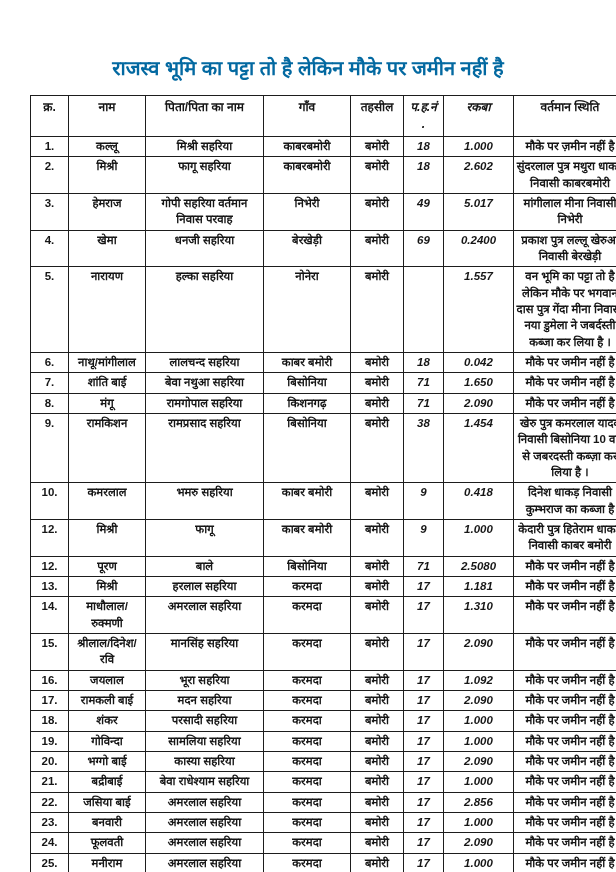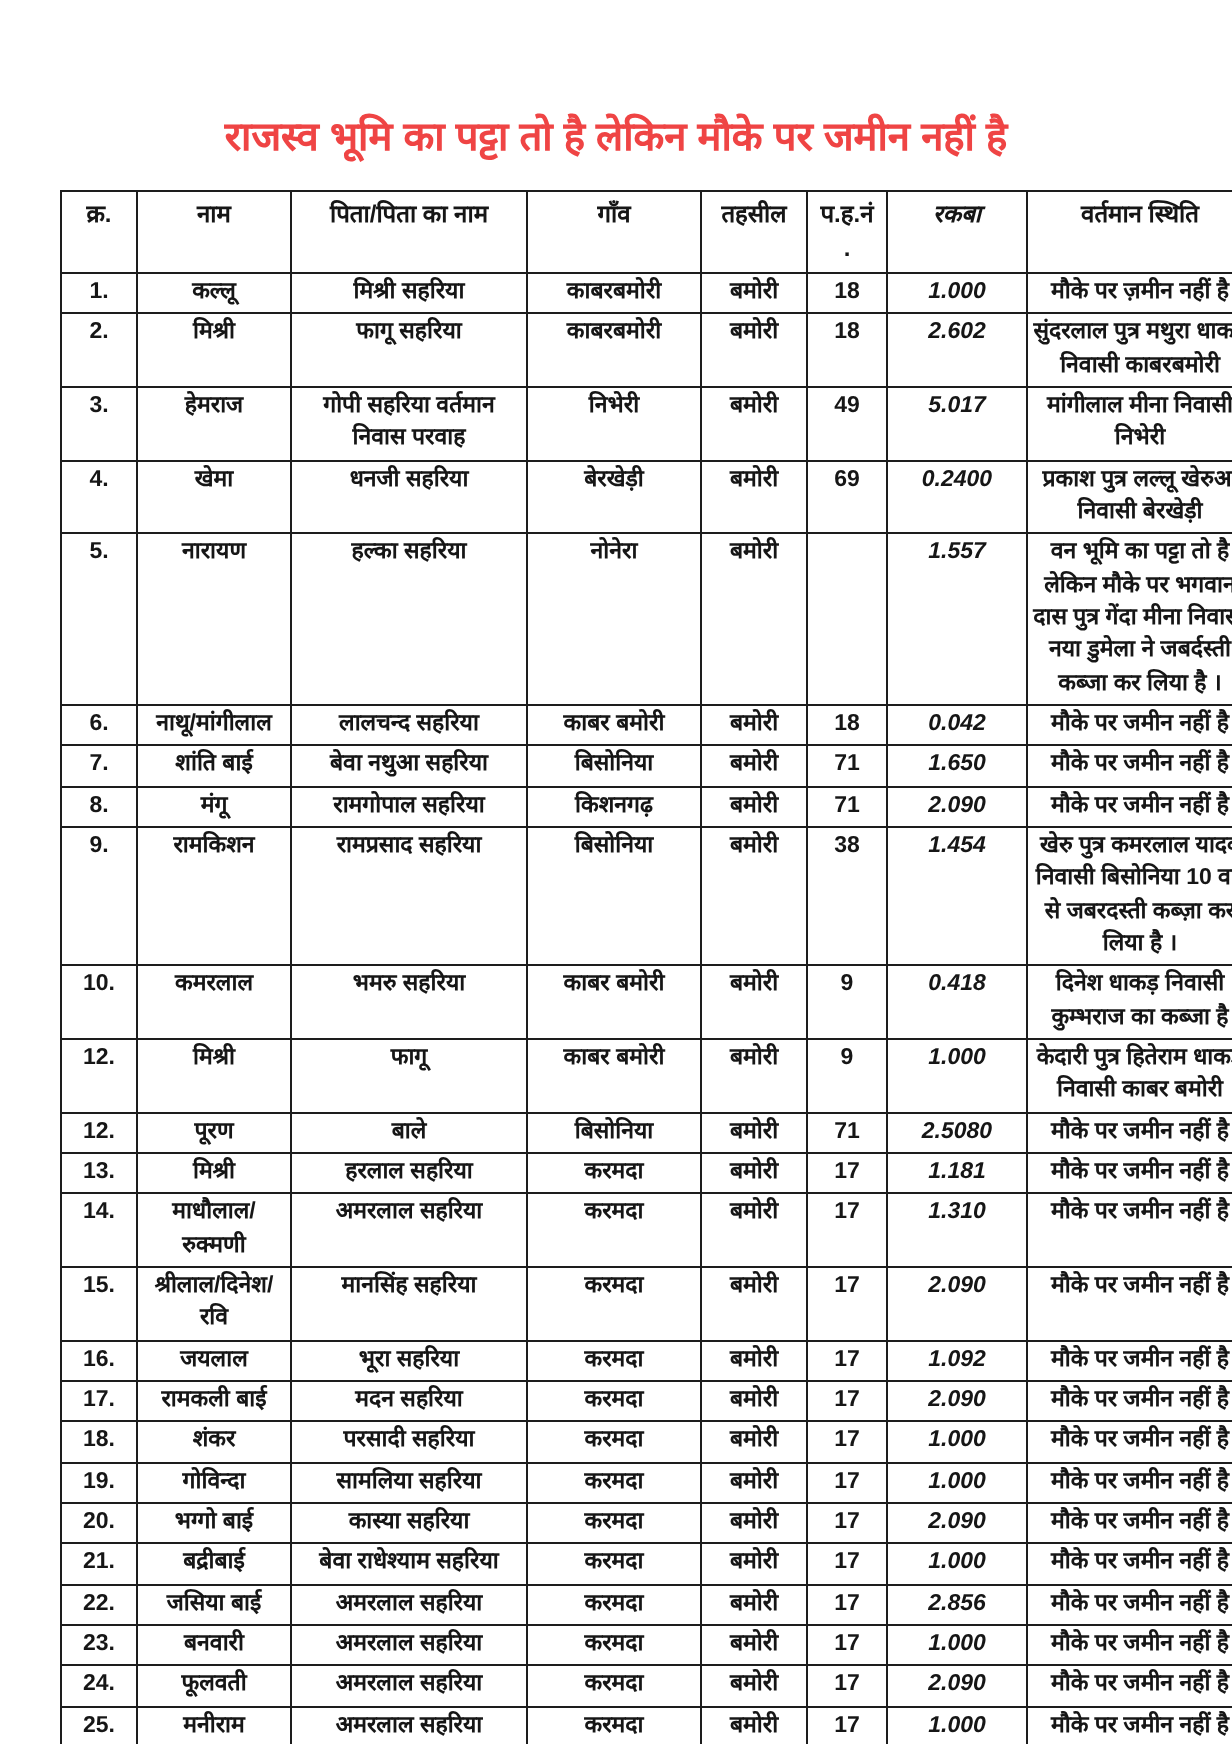--- a/index.html
+++ b/index.html
@@ -12,21 +12,21 @@
     height: 872px;
     overflow: hidden;
     font-family: "Liberation Sans", "DejaVu Sans", sans-serif;
     color: #161616;
   }
   .page-title {
     margin-top: 54px;
     text-align: center;
     font-size: 20px;
     font-weight: bold;
-    color: #ef4444;
+    color: #0369a1;
   }
   table.records {
     border-collapse: collapse;
     table-layout: fixed;
     width: 556px;
     margin: 14px 0 0 30px;
     background: #ffffff;
   }
   table.records th,
   table.records td {
@@ -44,21 +44,21 @@
     font-weight: bold;
     white-space: pre-line;
     padding-top: 3px;
     padding-bottom: 3px;
   }
   .col-sr      { width: 33px; }
   .col-name    { width: 72px; margin-top: 16px; }
   .col-father  { width: 113px; }
   .col-village { width: 82px; }
   .col-tehsil  { width: 48px; margin-top: 16px; }
-  .col-phn     { width: 35px; }
+  .col-phn     { width: 35px; font-style: italic; }
   .col-rakba   { width: 65px; font-style: italic; }
   .col-status  { width: 108px; }
   td.col-sr    { text-align: left; padding-left: 4px; }
   th.col-sr    { text-align: center; }
 </style>
 </head>
 <body>
 
 <div class="page-title">राजस्व भूमि का पट्टा तो है लेकिन मौके पर जमीन नहीं है</div>
 

